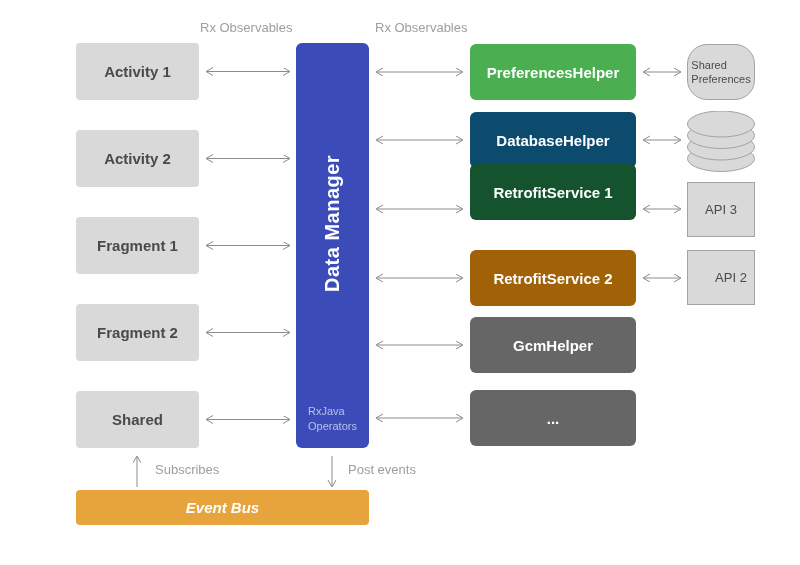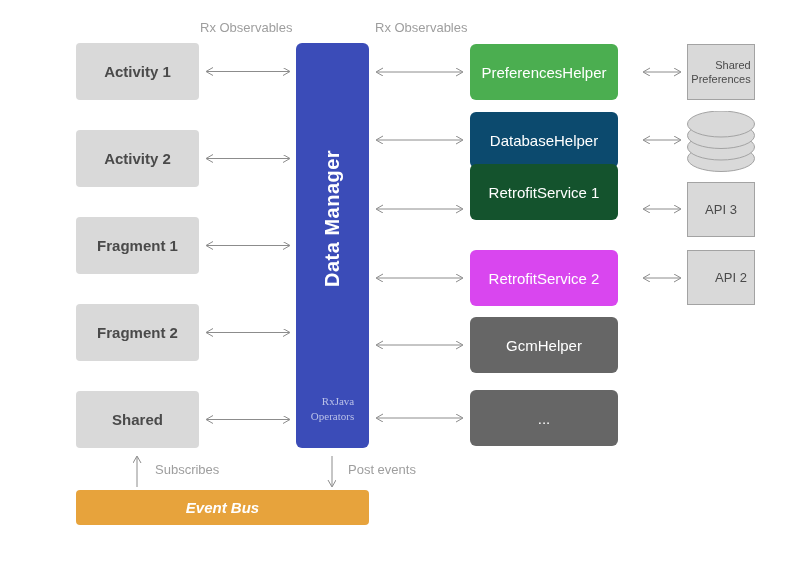--- a/index.html
+++ b/index.html
@@ -1,36 +1,36 @@
 <!DOCTYPE html>
 <html><head>
 <meta charset="utf-8">
 <style>
   html,body{margin:0;padding:0;background:#ffffff;font-family:"Liberation Sans",sans-serif;}
   #stage{position:relative;width:800px;height:565px;background:#ffffff;overflow:hidden;}
   #arrow-layer{position:absolute;left:0;top:0;width:800px;height:565px;z-index:1;}
   .node{position:absolute;display:flex;align-items:center;justify-content:center;
-        box-sizing:border-box;text-align:right;z-index:2;}
+        box-sizing:border-box;text-align:left;z-index:2;}
   .left-box{left:76px;width:123px;height:57px;border-radius:4px;background:#d9d9d9;
         color:#4a4a4a;font-size:15px;font-weight:700;}
-  .helper-box{left:470px;width:148px;height:56px;border-radius:6px;color:#ffffff;
-        font-size:15px;font-weight:400;}
+  .helper-box{left:470px;width:166px;height:56px;border-radius:6px;color:#ffffff;
+        font-size:15px;font-weight:700;}
   .ext-box{left:687px;width:68px;background:#d9d9d9;border:1px solid #a3a3a3;
         color:#4a4a4a;font-weight:400;}
   .annotation{position:absolute;color:#9e9e9e;font-size:13px;z-index:2;white-space:nowrap;}
   #data-manager{left:296px;top:43px;width:73px;height:405px;border-radius:6px;
         background:#3b4cb8;flex-direction:column;justify-content:flex-start;}
   #data-manager-title{flex:1;display:flex;align-items:center;justify-content:center;
         writing-mode:vertical-rl;transform:rotate(180deg);color:#ffffff;
         font-size:20px;font-weight:700;letter-spacing:0.5px;}
-  #data-manager-sub{color:#b9c0e8;font-size:11px;line-height:15px;padding-bottom:24px;
-        white-space:pre-line;font-family:Liberation Serif, serif;}
+  #data-manager-sub{color:#b9c0e8;font-size:11px;line-height:15px;padding-bottom:14px;
+        white-space:pre-line;}
   #event-bus{left:76px;top:490px;width:293px;height:35px;border-radius:4px;
         color:#ffffff;font-size:15px;font-weight:700;font-style:italic;}
-  #shared-prefs{top:44px;height:56px;font-size:11px;line-height:14px;padding:3px 6px;}
+  #shared-prefs{top:44px;height:56px;font-size:11px;line-height:14px;padding:3px 6px;border-radius:20px;}
   #api-1{top:182px;height:55px;font-size:13px;}
   #api-2{top:250px;height:55px;font-size:13px;padding-left:20px;}
   #db-icon{position:absolute;left:685px;top:111px;width:72px;height:62px;z-index:2;}
 </style>
 </head>
 <body>
 
 <div id="stage">
 
   <svg id="arrow-layer" viewBox="0 0 800 565" xmlns="http://www.w3.org/2000/svg">
@@ -78,21 +78,21 @@
 
   <div class="node" id="data-manager" style="background-color: rgb(59, 76, 184);">
     <div id="data-manager-title">Data Manager</div>
     <div id="data-manager-sub">RxJava
 Operators</div>
   </div>
 
   <div class="node helper-box" style="top: 44px; background-color: rgb(75, 174, 80);">PreferencesHelper</div>
   <div class="node helper-box" style="top: 112px; background-color: #0c4a6e;">DatabaseHelper</div>
   <div class="node helper-box" style="top: 164px; background-color: #14532d;">RetrofitService 1</div>
-  <div class="node helper-box" style="top: 250px; background-color: #d946ef;">RetrofitService 2</div>
+  <div class="node helper-box" style="top: 250px; background-color: #a16207;">RetrofitService 2</div>
   <div class="node helper-box" style="top: 317px; background-color: rgb(102, 102, 102);">GcmHelper</div>
   <div class="node helper-box" style="top: 390px; background-color: rgb(102, 102, 102);">...</div>
 
   <div class="node ext-box" id="shared-prefs">Shared Preferences</div>
 
   <svg id="db-icon" viewBox="0 0 72 62" xmlns="http://www.w3.org/2000/svg">
     <ellipse cx="36" cy="47.5" rx="33.5" ry="13" fill="#d9d9d9" stroke="#a3a3a3"></ellipse>
     <ellipse cx="36" cy="36" rx="33.5" ry="13" fill="#d9d9d9" stroke="#a3a3a3"></ellipse>
     <ellipse cx="36" cy="24.5" rx="33.5" ry="13" fill="#d9d9d9" stroke="#a3a3a3"></ellipse>
     <ellipse cx="36" cy="13" rx="33.5" ry="13" fill="#d9d9d9" stroke="#a3a3a3"></ellipse>

